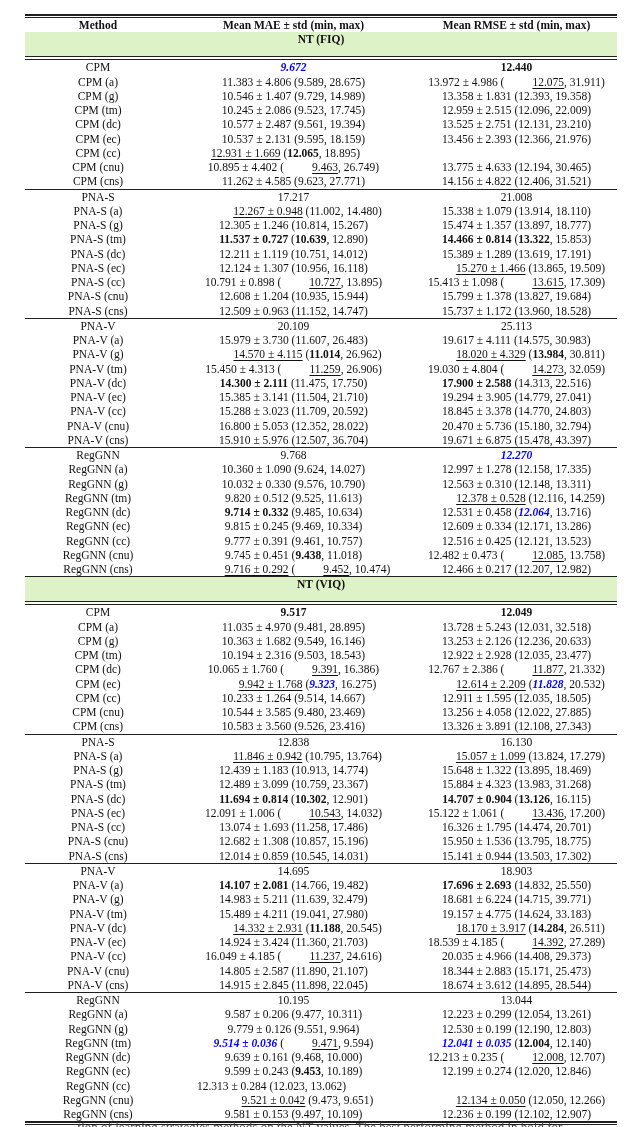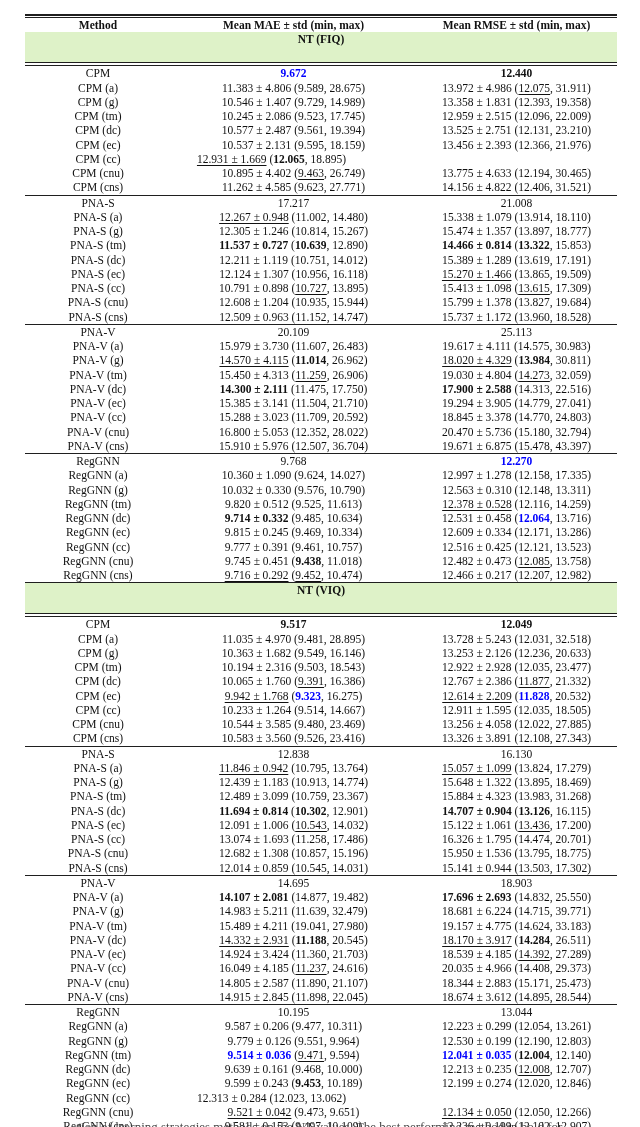--- a/index.html
+++ b/index.html
@@ -10,24 +10,24 @@
   .table-wrap{position:absolute;left:25px;top:14px;width:592px;}
   .rule{height:1px;background:#1f1f1f;}
   .rule-heavy{height:2px;background:#1f1f1f;}
   .gap2{height:2px;background:#fff;}
   .gap1{height:1px;background:#fff;}
   .tr{display:flex;height:14.25px;align-items:center;font-size:11.5px;line-height:14.25px;white-space:nowrap;}
   .c-method{width:146px;text-align:center;}
   .c-mae{width:245px;text-align:center;}
   .c-rmse{width:201px;text-align:center;}
   .hdr .c-method,.hdr .c-mae,.hdr .c-rmse{font-weight:bold;text-align:center;}
-  .band{background:#def2c8;font-weight:bold;text-align:center;height:30px;font-size:11.5px;line-height:14.25px;}
+  .band{background:#def2c8;font-weight:bold;text-align:center;height:24px;font-size:11.5px;line-height:14.25px;}
   .b{font-weight:bold;}
-  .u{text-decoration:underline;text-underline-offset:2px;}
-  .Bb{font-weight:bold;color:#0000FF;}
+  .u{text-decoration:underline;text-underline-offset:2px;padding-left:28px;}
+  .Bb{font-weight:bold;color:#0000FF;font-style:italic;}
   .caption{
     position:absolute;left:0px;top:1119px;width:640px;text-align:center;
     font-size:13px;color:#444;white-space:nowrap;
   }
 </style>
 </head>
 <body>
 
 <div class="page">
   <div class="table-wrap">
@@ -326,21 +326,21 @@
           <div class="c-rmse"><span class="">15.141 ± 0.944</span> (<span class="">13.503</span>, 17.302)</div>
         </div>
         <div class="rule"></div>
         <div class="tr">
           <div class="c-method">PNA-V</div>
           <div class="c-mae"><span class="">14.695</span></div>
           <div class="c-rmse"><span class="">18.903</span></div>
         </div>
         <div class="tr">
           <div class="c-method">PNA-V (a)</div>
-          <div class="c-mae"><span class="b">14.107 ± 2.081</span> (<span class="">14.877</span>, 19.482)</div>
+          <div class="c-mae"><span class="b">14.107 ± 2.081</span> (<span class="">14.766</span>, 19.482)</div>
           <div class="c-rmse"><span class="b">17.696 ± 2.693</span> (<span class="">14.832</span>, 25.550)</div>
         </div>
         <div class="tr">
           <div class="c-method">PNA-V (g)</div>
           <div class="c-mae"><span class="">14.983 ± 5.211</span> (<span class="">11.639</span>, 32.479)</div>
           <div class="c-rmse"><span class="">18.681 ± 6.224</span> (<span class="">14.715</span>, 39.771)</div>
         </div>
         <div class="tr">
           <div class="c-method">PNA-V (tm)</div>
           <div class="c-mae"><span class="">15.489 ± 4.211</span> (<span class="">19.041</span>, 27.980)</div>

